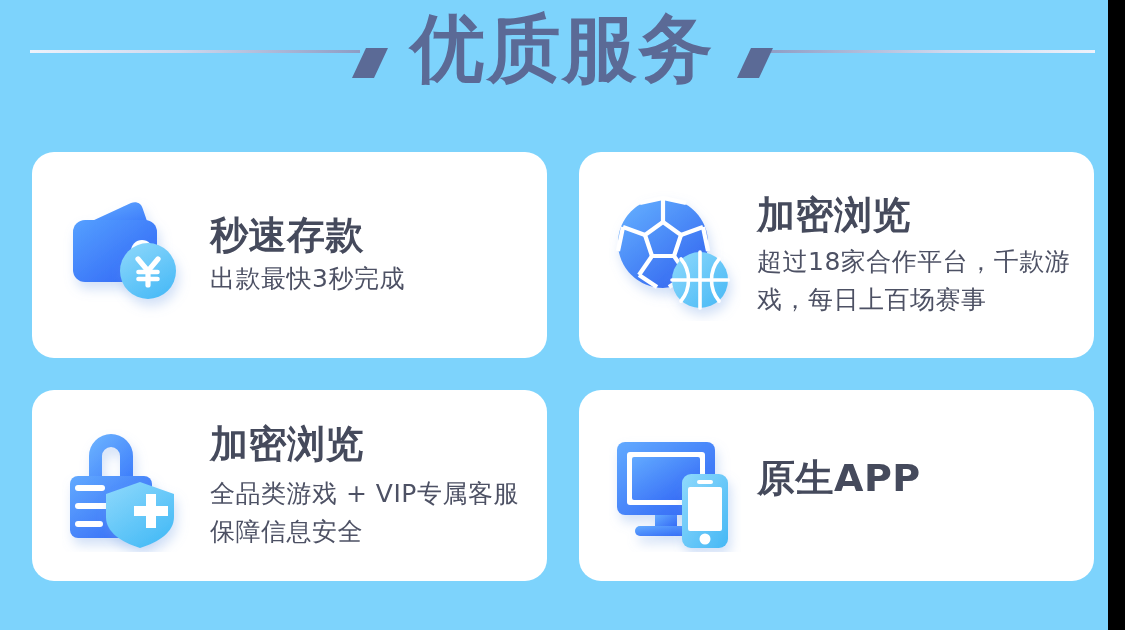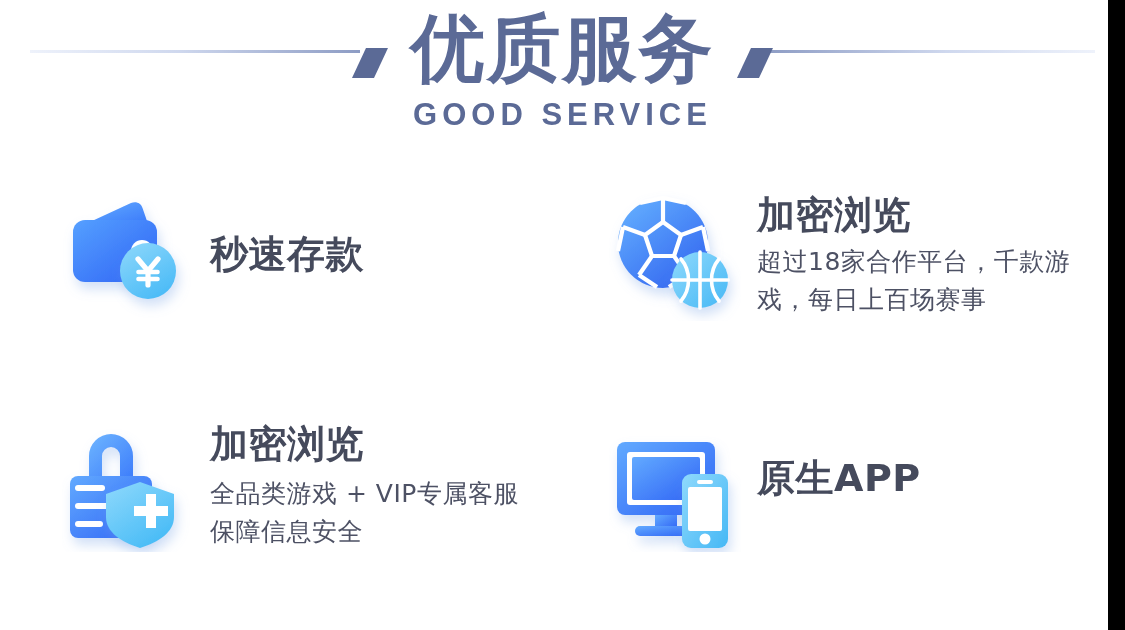--- a/index.html
+++ b/index.html
@@ -13,21 +13,21 @@
     height: 630px;
     overflow: hidden;
     font-family: "Liberation Sans", "DejaVu Sans", sans-serif;
     -webkit-font-smoothing: antialiased;
   }
 
   .stage {
     position: relative;
     width: 1108px;
     height: 630px;
-    background: #ffffff;
+    background: #7dd3fc;
   }
 
   
   .header {
     position: absolute;
     left: 0;
     top: 0;
     width: 1125px;
     height: 142px;
   }
@@ -163,21 +163,20 @@
 <body>
 
 <div class="stage">
 
   <div class="header">
     <div class="rule rule-left"></div>
     <div class="slash slash-left"></div>
     <div class="rule rule-right"></div>
     <div class="slash slash-right"></div>
     <div class="title-zh">优质服务</div>
-    <div class="title-en">GOOD SERVICE</div>
   </div>
 
   <div class="grid">
 
     <div class="card card-1">
       <div class="card-icon">
         <svg viewBox="0 0 132 132" xmlns="http://www.w3.org/2000/svg">
           <defs>
             <linearGradient id="walletGrad" x1="0" y1="0" x2="1" y2="1">
               <stop offset="0%" stop-color="#55a0ff"></stop>
@@ -205,20 +204,21 @@
             <circle cx="86" cy="82" r="28" fill="url(#coinGrad)"></circle>
             <path d="M76 70 L86 82 L96 70" stroke="#ffffff" stroke-width="5.2" fill="none" stroke-linecap="round"></path>
             <line x1="86" y1="82" x2="86" y2="96" stroke="#ffffff" stroke-width="5.2" stroke-linecap="round"></line>
             <line x1="76.5" y1="83" x2="95.5" y2="83" stroke="#ffffff" stroke-width="4.6" stroke-linecap="round"></line>
             <line x1="76.5" y1="90" x2="95.5" y2="90" stroke="#ffffff" stroke-width="4.6" stroke-linecap="round"></line>
           </g>
         </svg>
       </div>
       <div class="card-text">
         <div class="card-title">秒速存款</div>
+        <div class="card-desc">出款最快3秒完成</div>
       </div>
     </div>
 
     <div class="card card-2">
       <div class="card-icon">
         <svg viewBox="0 0 132 132" xmlns="http://www.w3.org/2000/svg">
           <defs>
             <linearGradient id="ballGrad" x1="0.1" y1="0" x2="0.9" y2="1">
               <stop offset="0%" stop-color="#64b0ff"></stop>
               <stop offset="100%" stop-color="#3061ef"></stop>

